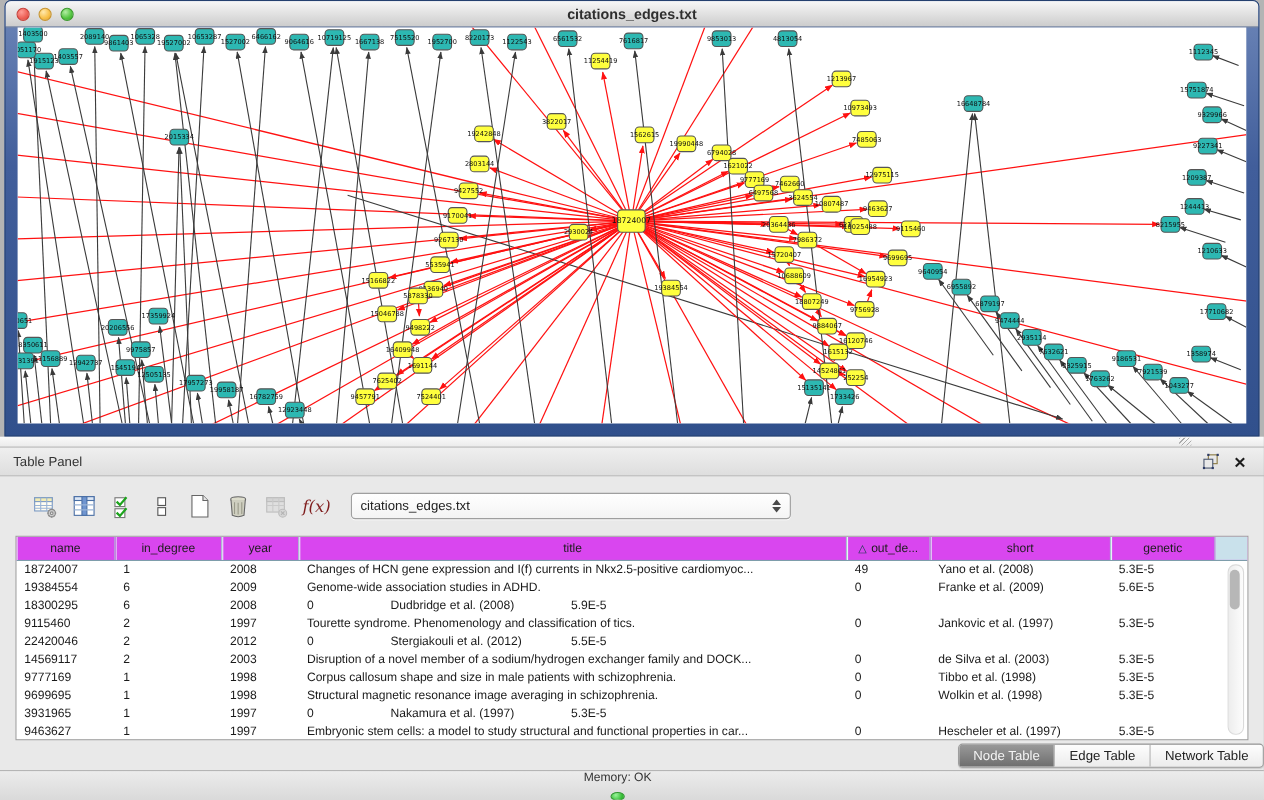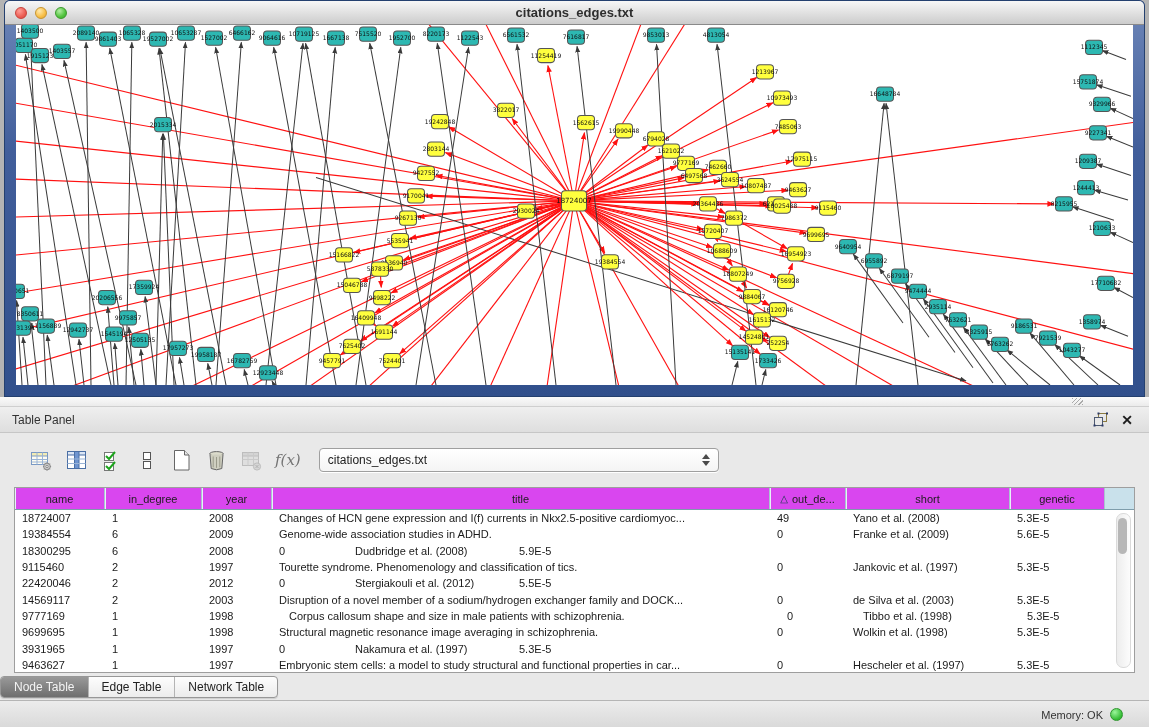--- a/index.html
+++ b/index.html
@@ -28,21 +28,21 @@
   .panel-header{height:25px;background:linear-gradient(#efefef,#dedede);border-bottom:1px solid #c6c6c6;
     display:flex;align-items:center;padding:0 12px;font-size:12px;color:#333;}
   .panel-header .ph-title{flex:1;}
   .panel-header .ph-icons{display:flex;align-items:center;gap:12px;margin-right:4px;}
   .close-x{font-weight:bold;font-size:14px;color:#1c1c1c;line-height:1;cursor:default;}
   .panel-body{background:#e9e9e9;}
   
   .toolbar{height:54px;display:flex;align-items:center;padding-left:26px;box-sizing:border-box;}
   .tb-btn{width:30px;height:28px;display:flex;align-items:center;justify-content:center;margin-right:5px;}
   .tb-btn svg{display:block;}
-  .fx{font-family:"DejaVu Serif",serif;font-style:italic;font-size:15px;color:#737373;margin:0 6px 0 4px;}
+  .fx{font-family:"DejaVu Serif",serif;font-style:italic;font-size:15px;color:#7f1d1d;margin:0 6px 0 4px;}
   .combo{width:382px;height:22px;margin-left:12px;border:1px solid #9f9f9f;border-radius:4px;
     background:linear-gradient(#ffffff,#f4f4f4);display:flex;align-items:center;padding:0 8px;
     font-size:12px;color:#222;box-shadow:0 1px 0 #fff;}
   .combo .combo-text{flex:1;}
   .combo .arrows{display:flex;flex-direction:column;gap:2px;align-items:center;}
   .combo .arr-up{width:0;height:0;border-left:4px solid transparent;border-right:4px solid transparent;border-bottom:5px solid #4a4a4a;}
   .combo .arr-dn{width:0;height:0;border-left:4px solid transparent;border-right:4px solid transparent;border-top:5px solid #4a4a4a;}
   
   .table-wrap{margin:0 14px;height:184px;border:1px solid #9e9e9e;background:#fff;position:relative;overflow:hidden;}
   .thead{display:flex;height:21px;background:#d946ef;border-bottom:1px solid #7e9dab;}
@@ -50,29 +50,29 @@
     border-right:1px solid #aac3cf;box-shadow:inset 1px 0 0 #e6f2f8;white-space:nowrap;overflow:hidden;}
   .th .sort{margin-right:4px;font-size:10px;color:#143b4a;}
   .th-fill{flex:1;background:#c9e1eb;}
   .tbody{position:relative;}
   .trow{display:flex;height:16.3px;align-items:center;}
   .td{box-sizing:border-box;font-size:11px;color:#1a1a1a;padding-left:7px;white-space:nowrap;overflow:hidden;}
   .vscroll{position:absolute;top:25px;right:3px;bottom:4px;width:13px;border:1px solid #dadada;border-radius:7px;
     background:linear-gradient(90deg,#ededed,#fcfcfc);}
   .vthumb{position:absolute;top:4px;left:1px;width:9px;height:36px;background:#b7b7b7;border-radius:5px;}
   
-  .tabs-row{height:27px;display:flex;justify-content:flex-start;align-items:center;}
+  .tabs-row{height:27px;display:flex;justify-content:flex-end;align-items:center;}
   .tabs{display:inline-flex;border:1px solid #979797;border-radius:4px;overflow:hidden;height:20px;
     background:linear-gradient(#fdfdfd,#ececec);box-shadow:0 1px 1px rgba(0,0,0,0.12);}
   .tab{padding:0 13px;font-size:12px;color:#222;display:flex;align-items:center;border-left:1px solid #b4b4b4;cursor:default;}
   .tab:first-child{border-left:none;}
   .tab.active{background:linear-gradient(#999999,#6e6e6e);color:#f4f4f4;}
   
   .status{height:27px;background:linear-gradient(#ececec,#d9d9d9);border-top:1px solid #b5b5b5;
-    display:flex;align-items:center;justify-content:flex-end;padding-right:26px;gap:7px;font-size:11px;color:#333;}
+    display:flex;align-items:center;justify-content:flex-end;padding-right:26px;gap:7px;font-size:11px;color:#333;flex-direction:column;}
   .mem-dot{width:13px;height:13px;border-radius:50%;box-sizing:border-box;border:1px solid #2e962e;
     background:radial-gradient(circle at 35% 30%,#9af59a,#33bb33 70%);}
 </style>
 </head>
 <body>
 
 <div class="top-region">
   <div class="net-frame">
     <div class="titlebar">
       <div class="lights">
@@ -868,21 +868,21 @@
           <div class="td" style="width: 70px;">2003</div>
           <div class="td" style="width: 498px;">Disruption of a novel member of a sodium/hydrogen exchanger family and DOCK...</div>
           <div class="td" style="width: 76px;">0</div>
           <div class="td" style="width: 164px;">de Silva et al. (2003)</div>
           <div class="td" style="width: 95px;">5.3E-5</div>
         </div>
         <div class="trow">
           <div class="td" style="width: 90px;">9777169</div>
           <div class="td" style="width: 97px;">1</div>
           <div class="td" style="width: 70px;">1998</div>
-          <div class="td" style="width: 498px; margin-left: 10px;">Corpus callosum shape and size in male patients with schizophrenia.</div>
+          <div class="td" style="width: 498px;">Corpus callosum shape and size in male patients with schizophrenia.</div>
           <div class="td" style="width: 76px;">0</div>
           <div class="td" style="width: 164px;">Tibbo et al. (1998)</div>
           <div class="td" style="width: 95px;">5.3E-5</div>
         </div>
         <div class="trow">
           <div class="td" style="width: 90px;">9699695</div>
           <div class="td" style="width: 97px;">1</div>
           <div class="td" style="width: 70px;">1998</div>
           <div class="td" style="width: 498px;">Structural magnetic resonance image averaging in schizophrenia.</div>
           <div class="td" style="width: 76px;">0</div>

